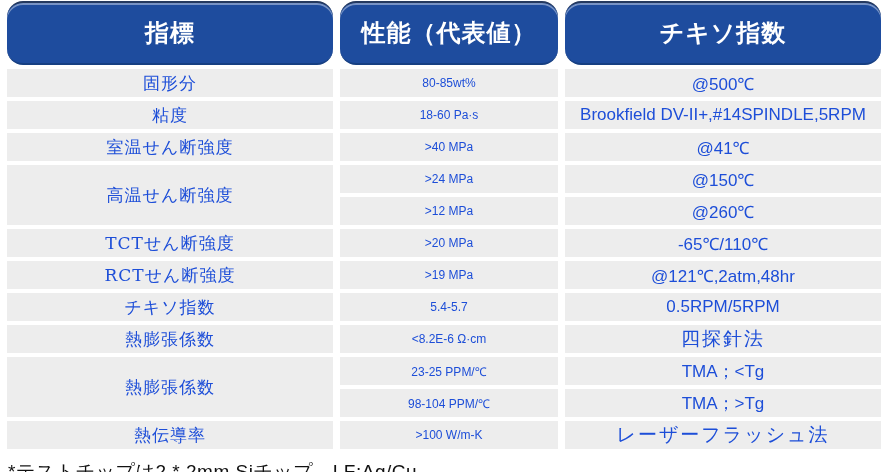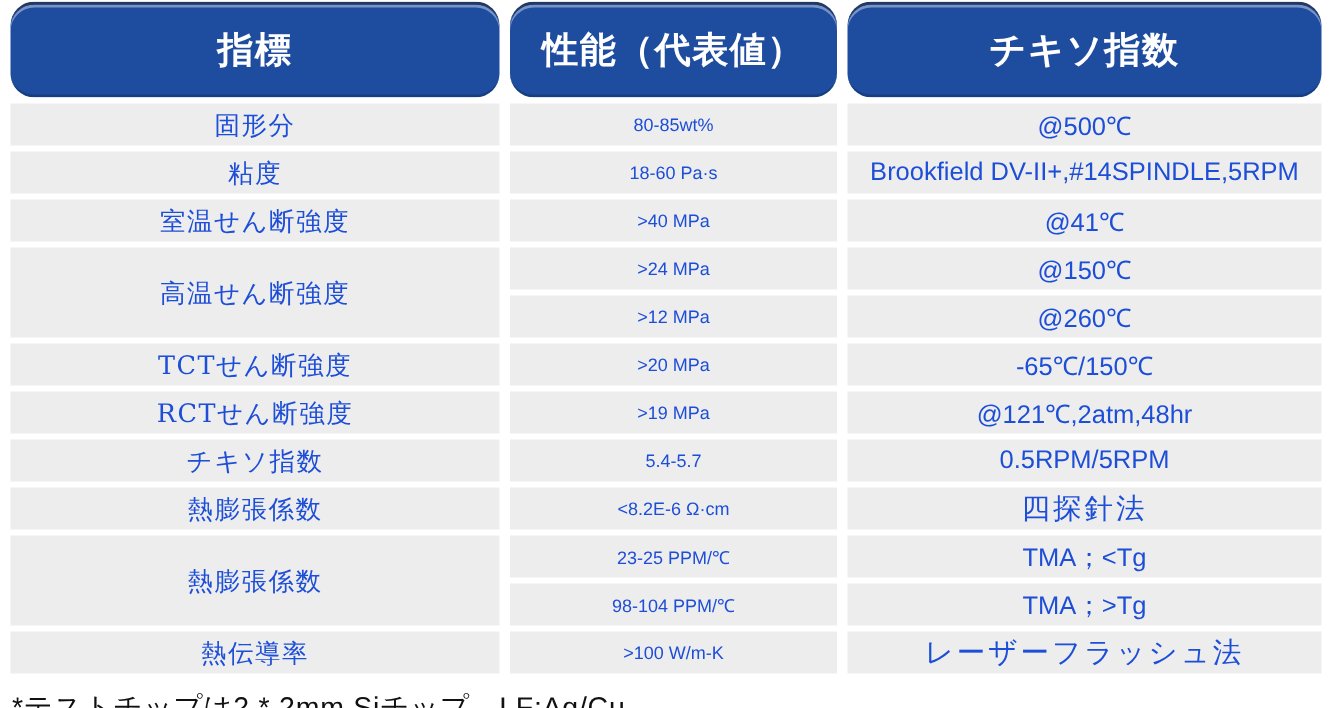--- a/index.html
+++ b/index.html
@@ -106,21 +106,21 @@
           <td class="val">&gt;24 MPa</td>
           <td class="met">@150℃</td>
         </tr>
         <tr>
           <td class="val">&gt;12 MPa</td>
           <td class="met">@260℃</td>
         </tr>
         <tr>
           <td class="ind" rowspan="1">TCTせん断強度</td>
           <td class="val">&gt;20 MPa</td>
-          <td class="met">-65℃/150℃</td>
+          <td class="met">-65℃/110℃</td>
         </tr>
         <tr>
           <td class="ind" rowspan="1">RCTせん断強度</td>
           <td class="val">&gt;19 MPa</td>
           <td class="met">@121℃,2atm,48hr</td>
         </tr>
         <tr>
           <td class="ind" rowspan="1">チキソ指数</td>
           <td class="val">5.4-5.7</td>
           <td class="met">0.5RPM/5RPM</td>

